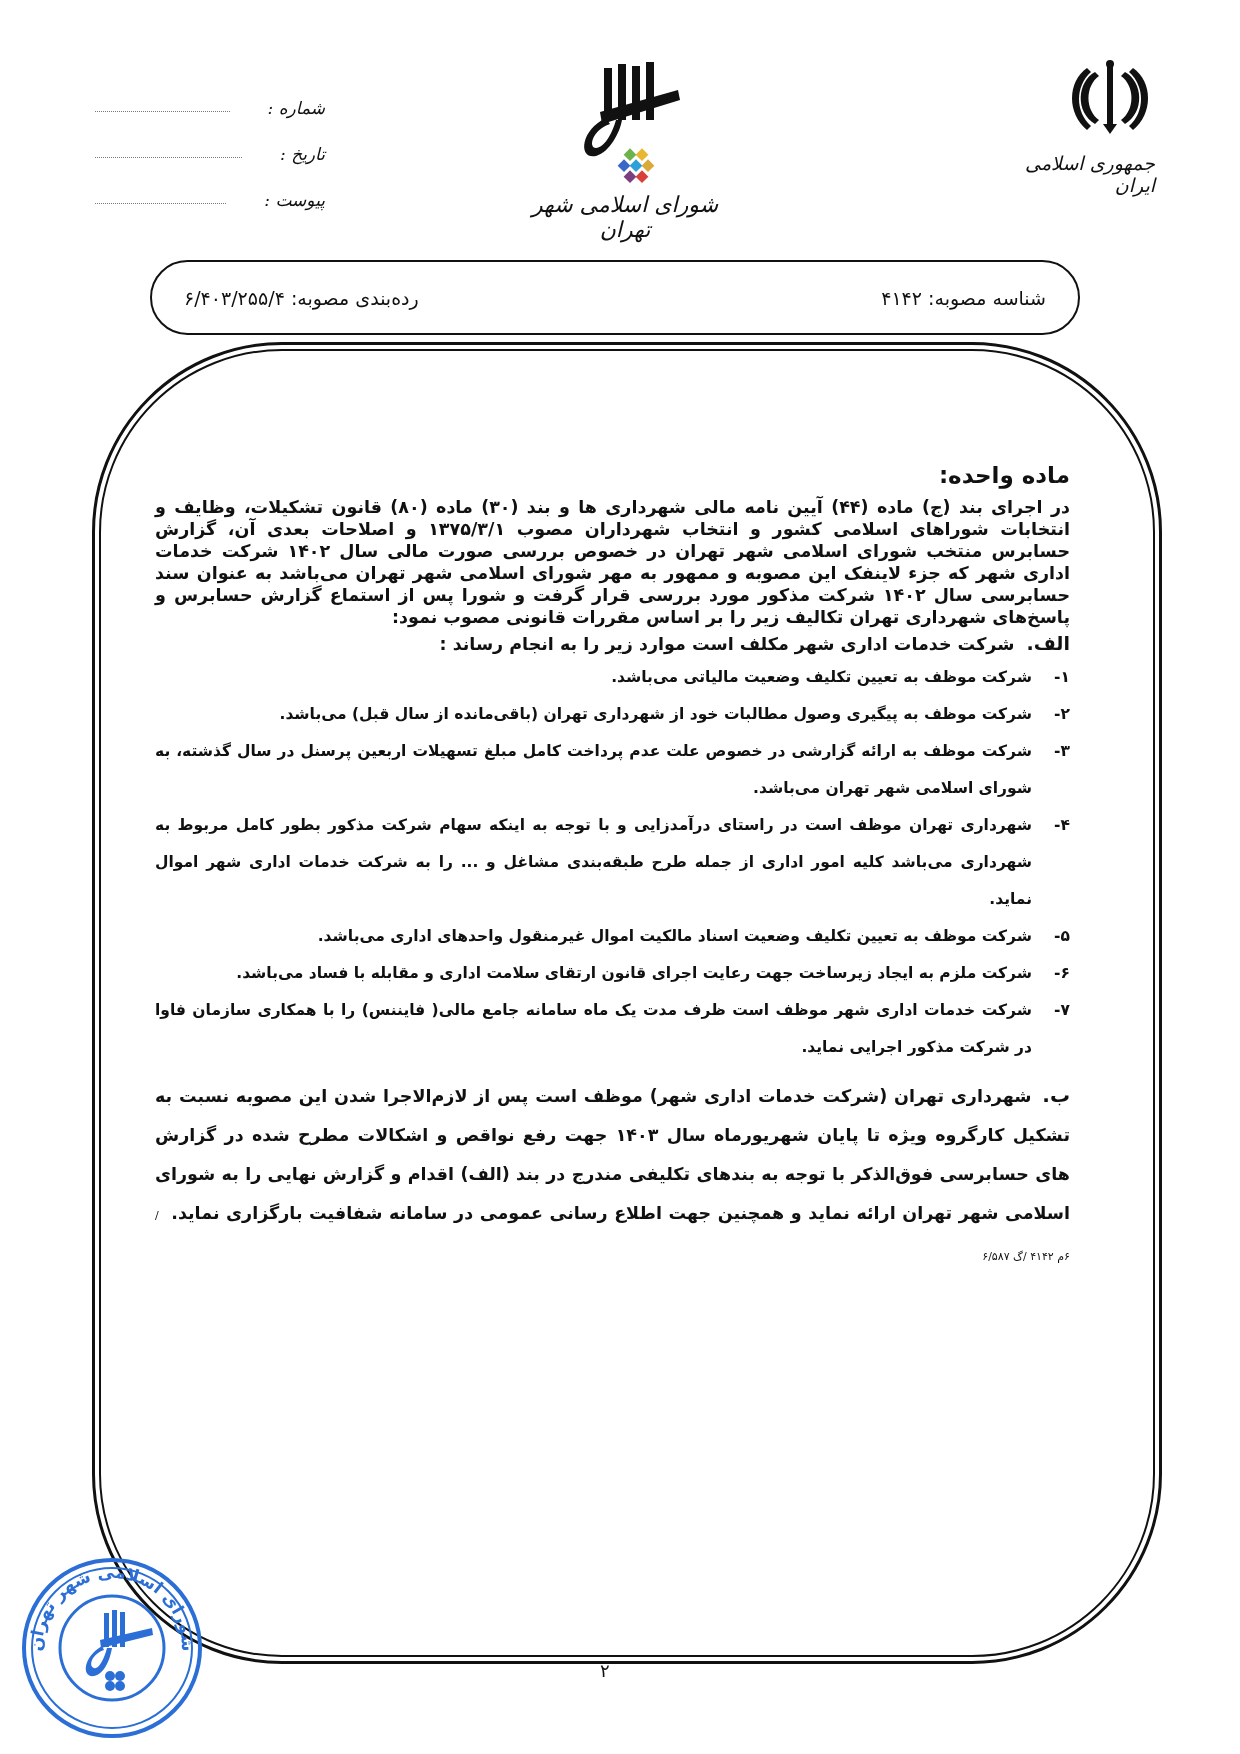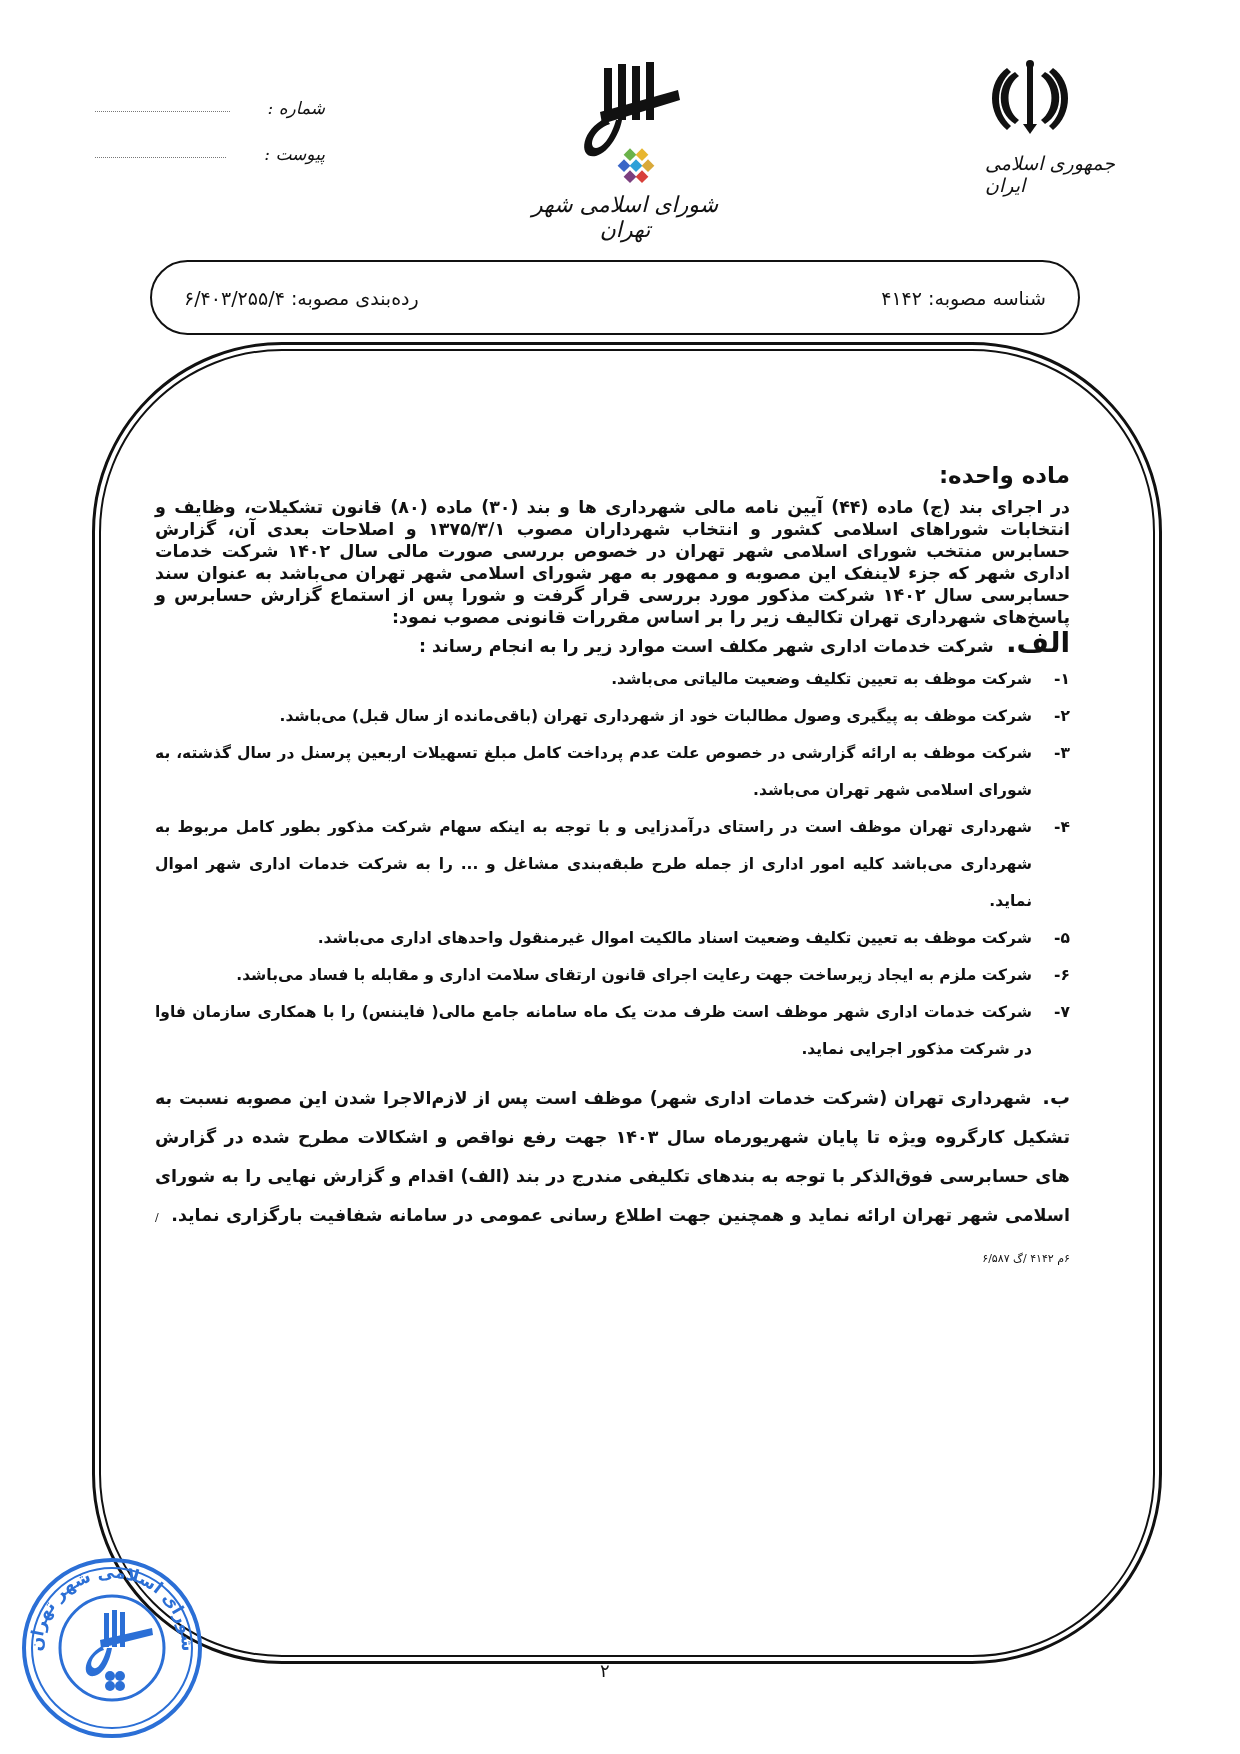--- a/index.html
+++ b/index.html
@@ -12,56 +12,60 @@
   .field-row { display:flex; align-items:flex-end; height:46px;gap:34px; }
   .field-label { font-family:"DejaVu Serif", serif; font-style:italic; font-size:17px; white-space:nowrap; margin-left:4px; }
   .field-line { flex:1; border-bottom:1px dotted #777; height:14px; margin-bottom:6px; }
 
   
   .council-logo { left:530px; top:60px; width:190px; height:185px; text-align:center; }
   .council-logo svg { display:block; margin:0 auto; }
   .council-name { font-family:"DejaVu Serif", serif; font-style:italic; font-size:22px; margin-top:2px; }
 
   
-  .iran-emblem { left:985px; top:58px; width:170px; text-align:left; }
+  .iran-emblem { left:985px; top:58px; width:170px; text-align:right; }
   .iran-name { font-family:"DejaVu Serif", serif; font-style:italic; font-size:19px; margin-top:10px; }
 
   
   .id-box { left:150px; top:260px; width:930px; height:75px; border:2px solid #111; border-radius:45px;
             box-sizing:border-box; display:flex; justify-content:space-between; align-items:center; padding:0 32px; }
   .id-item { font-weight:normal; font-size:19px; white-space:nowrap;text-align:right; }
 
   
   .frame-outer { left:92px; top:342px; width:1070px; height:1322px; border:3px solid #111; border-radius:190px; box-sizing:border-box; }
   .frame-inner { left:99px; top:349px; width:1056px; height:1308px; border:2px solid #111; border-radius:183px; box-sizing:border-box; }
 
   
   .content { left:155px; top:462px; width:915px; direction:rtl; text-align:justify; }
   .heading { font-weight:bold; font-size:23px; margin-bottom:8px; }
   .para { font-weight:bold; font-size:17.5px; line-height:22px; }
   .sec-a { font-weight:bold; font-size:17.5px; line-height:30px; }
-  .sec-a .marker { font-size:28px; margin-left:6px; }
+  .sec-a .marker { font-size:19px; margin-left:6px; }
   .item { display:flex; font-weight:bold; font-size:15.5px; line-height:37px; margin-right:0; }
   .item .num { width:38px; flex:none; }
   .item .txt { flex:1; }
   .sec-b { margin-top:10px; font-weight:bold; font-size:17.5px; line-height:39px; }
   .sec-b .marker { font-size:20px; margin-left:4px; }
   .ref { font-weight:normal; font-size:11px; margin-right:6px; }
 
   .page-number { left:600px; top:1660px; font-size:18px; }
 
   
   .seal { left:12px; top:1548px; width:220px; height:200px; }
 </style>
 </head>
 <body>
 
 <div class="abs fields">
   <div class="field-row">
     <span class="field-label">شماره :</span>
+    <span class="field-line"></span>
+  </div>
+  <div class="field-row">
+    <span class="field-label">تاریخ :</span>
     <span class="field-line"></span>
   </div>
   <div class="field-row">
     <span class="field-label">پیوست :</span>
     <span class="field-line"></span>
   </div>
 </div>
 
 <div class="abs council-logo">
   <svg width="130" height="130" viewBox="0 0 130 130">

